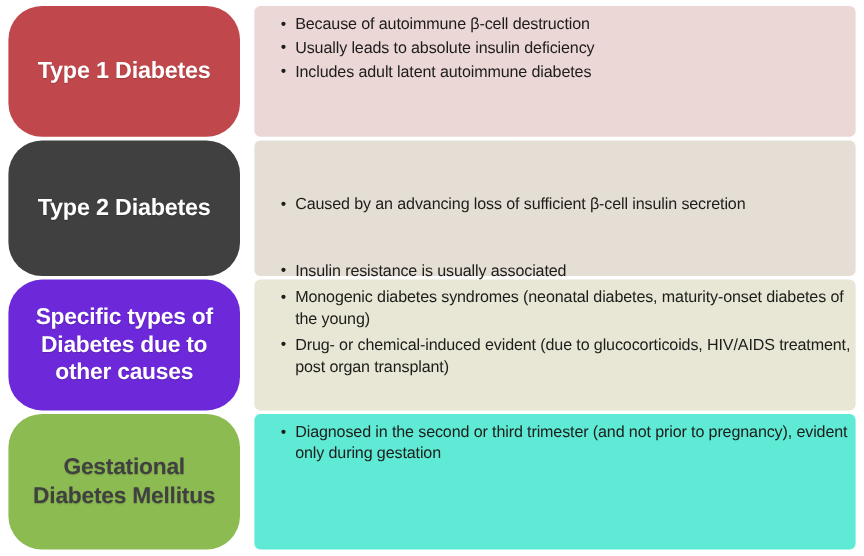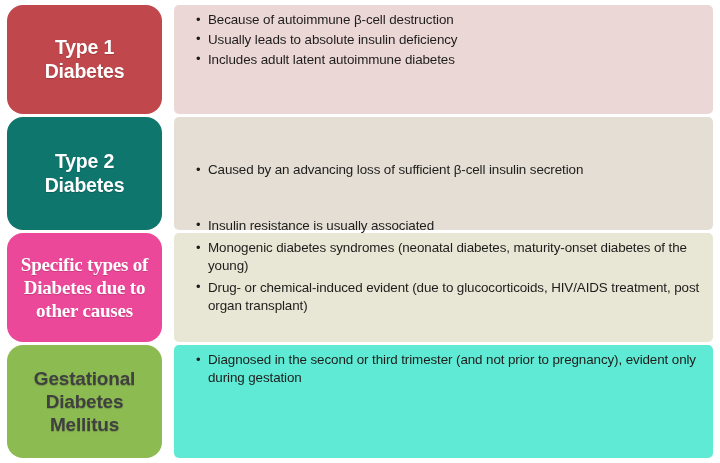--- a/index.html
+++ b/index.html
@@ -29,23 +29,23 @@
     width: 100%;
   }
   .row-1 { height: 112px; }
   .row-2 { height: 113px; }
   .row-3 { height: 112px; }
   .row-4 { height: 116px; }
 
   .gap-v { height: 3px; flex: none; }
 
   .label-box {
-    width: 155px;
+    width: 193px;
     flex: none;
-    border-radius: 16px;
+    border-radius: 28px;
     display: flex;
     align-items: center;
     justify-content: center;
     text-align: center;
     color: #ffffff;
     font-weight: bold;
     font-size: 19.5px;
     line-height: 1.22;
     letter-spacing: -0.2px;
     text-shadow: 0 1px 1px rgba(0,0,0,0.18);
@@ -106,34 +106,34 @@
         <li class="bullet-item">Because of autoimmune β-cell destruction</li>
         <li class="bullet-item">Usually leads to absolute insulin deficiency</li>
         <li class="bullet-item">Includes adult latent autoimmune diabetes</li>
       </ul>
     </div>
   </div>
 
   <div class="gap-v"></div>
 
   <div class="row row-2">
-    <div class="label-box" style="background-color: #0f766e; color: rgb(255, 255, 255);">Type 2 Diabetes</div>
+    <div class="label-box" style="background-color: #404040; color: rgb(255, 255, 255);">Type 2 Diabetes</div>
     <div class="spacer"></div>
     <div class="content-panel" style="background-color: rgb(229, 222, 213);">
       <ul class="bullet-list">
         <li class="bullet-item">Caused by an advancing loss of sufficient β-cell insulin secretion</li>
         <li class="bullet-item">Insulin resistance is usually associated</li>
       </ul>
     </div>
   </div>
 
   <div class="gap-v"></div>
 
   <div class="row row-3">
-    <div class="label-box multi" style="background-color: #ec4899; color: rgb(255, 255, 255); font-family: Liberation Serif, serif;">Specific types of Diabetes due to other causes</div>
+    <div class="label-box multi" style="background-color: #6d28d9; color: rgb(255, 255, 255);">Specific types of Diabetes due to other causes</div>
     <div class="spacer"></div>
     <div class="content-panel" style="background-color: rgb(232, 230, 213);">
       <ul class="bullet-list">
         <li class="bullet-item">Monogenic diabetes syndromes (neonatal diabetes, maturity-onset diabetes of the young)</li>
         <li class="bullet-item">Drug- or chemical-induced evident (due to glucocorticoids, HIV/AIDS treatment, post organ transplant)</li>
       </ul>
     </div>
   </div>
 
   <div class="gap-v"></div>

